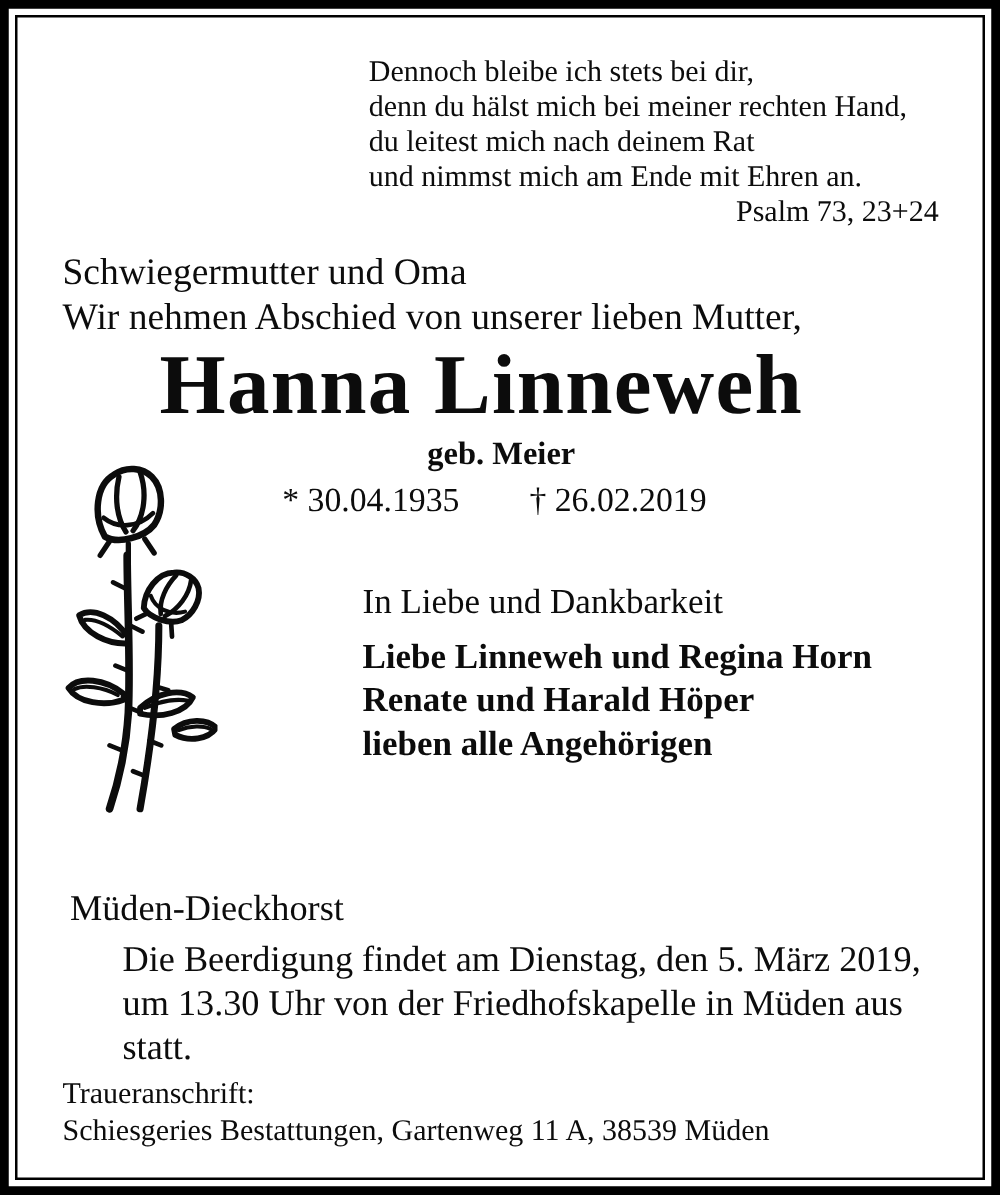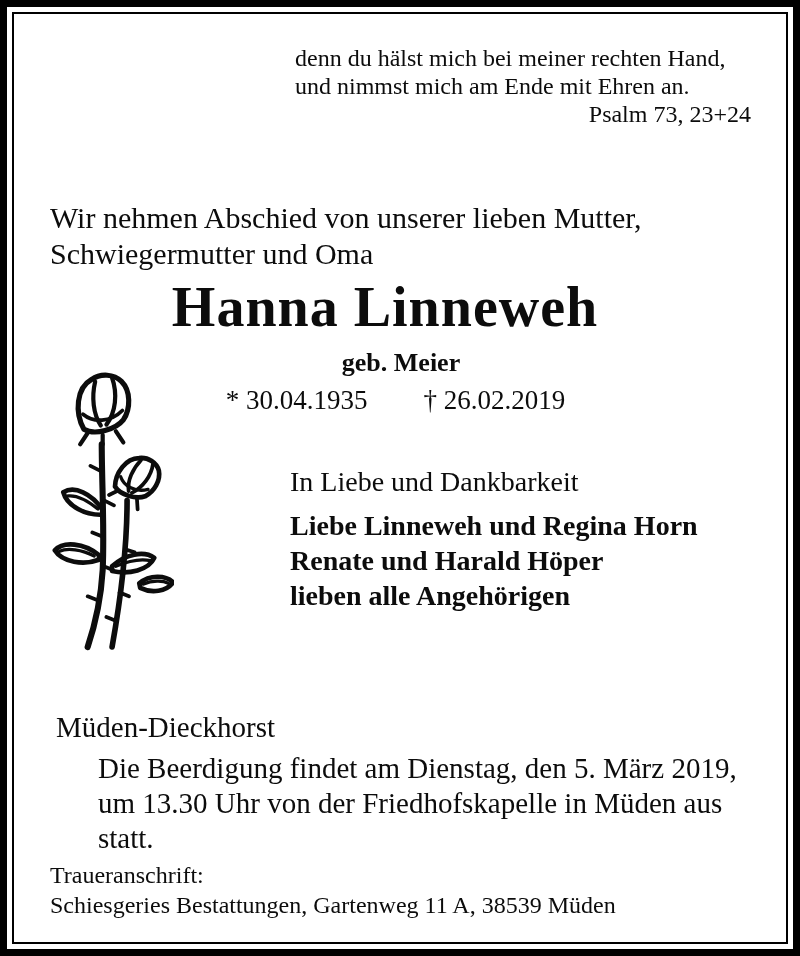--- a/index.html
+++ b/index.html
@@ -26,21 +26,21 @@
     position: absolute; left: 295px; top: 44px; width: 456px;
     font-size: 24px; line-height: 28px; text-align: left;
   }
   .poem-attr { text-align: right; margin-top: 0px; }
   .intro {
     position: absolute; left: 50px; top: 200px; width: 700px;
     font-size: 30px; line-height: 36px;
   }
   .name {
     position: absolute; left: 40px; top: 280px; width: 690px; margin: 0;
-    font-size: 56px; font-weight: 700; text-align: center;
+    font-size: 68px; font-weight: 700; text-align: center;
     letter-spacing: 1px; line-height: 54px;
   }
   .maiden {
     position: absolute; left: 56px; top: 348px; width: 690px;
     font-size: 26px; font-weight: 700; text-align: center;
   }
   .dates {
     position: absolute; left: 40px; top: 385px; width: 690px;
     font-size: 27px; text-align: center;
   }
@@ -76,29 +76,31 @@
 </style>
 </head>
 <body>
 
 <div class="page">
   <div class="border-outer"></div>
   <div class="border-inner"></div>
 
   <div class="poem">
     <div class="poem-lines">
+        <div>Dennoch bleibe ich stets bei dir,</div>
         <div>denn du hälst mich bei meiner rechten Hand,</div>
+        <div>du leitest mich nach deinem Rat</div>
         <div>und nimmst mich am Ende mit Ehren an.</div>
       </div>
     <div class="poem-attr">Psalm 73, 23+24</div>
   </div>
 
   <div class="intro">
+      <div>Schwiegermutter und Oma</div>
       <div>Wir nehmen Abschied von unserer lieben Mutter,</div>
-      <div>Schwiegermutter und Oma</div>
     </div>
 
   <h1 class="name">Hanna Linneweh</h1>
   <div class="maiden">geb. Meier</div>
 
   <div class="dates">
     <span class="birth">* 30.04.1935</span><span class="death">† 26.02.2019</span>
   </div>
 
   <svg class="rose" width="122" height="284" viewBox="0 0 130 300" aria-hidden="true">

